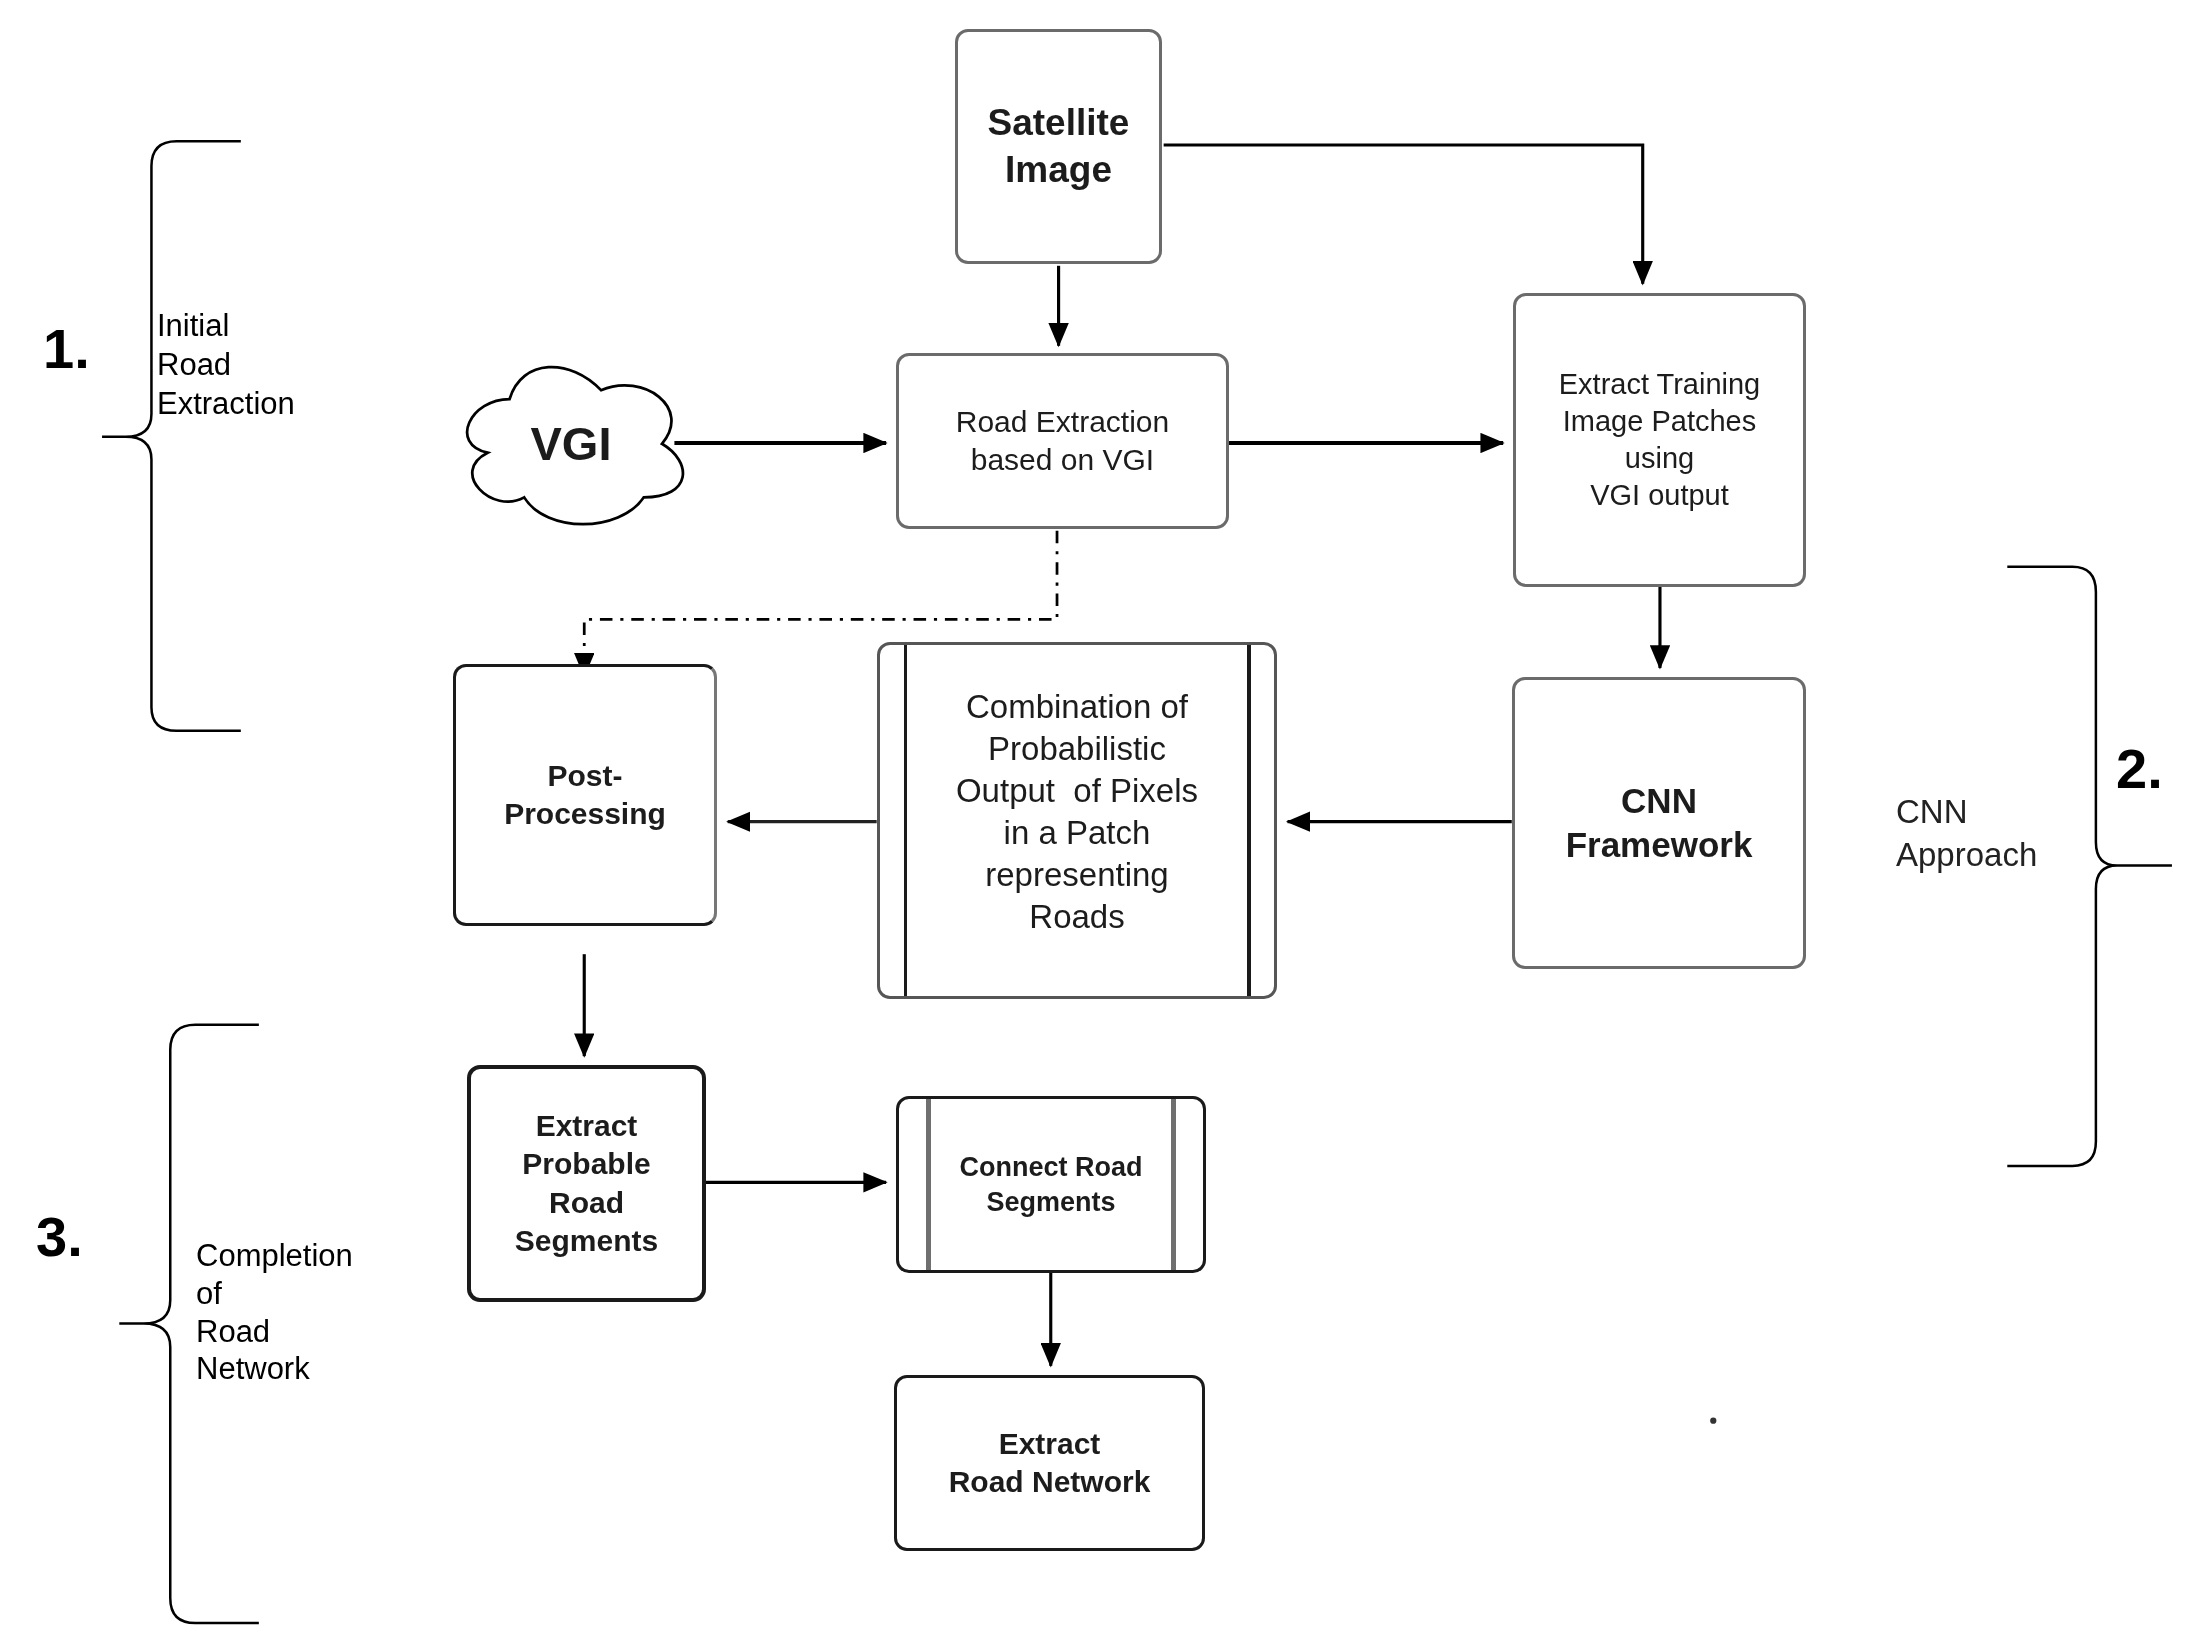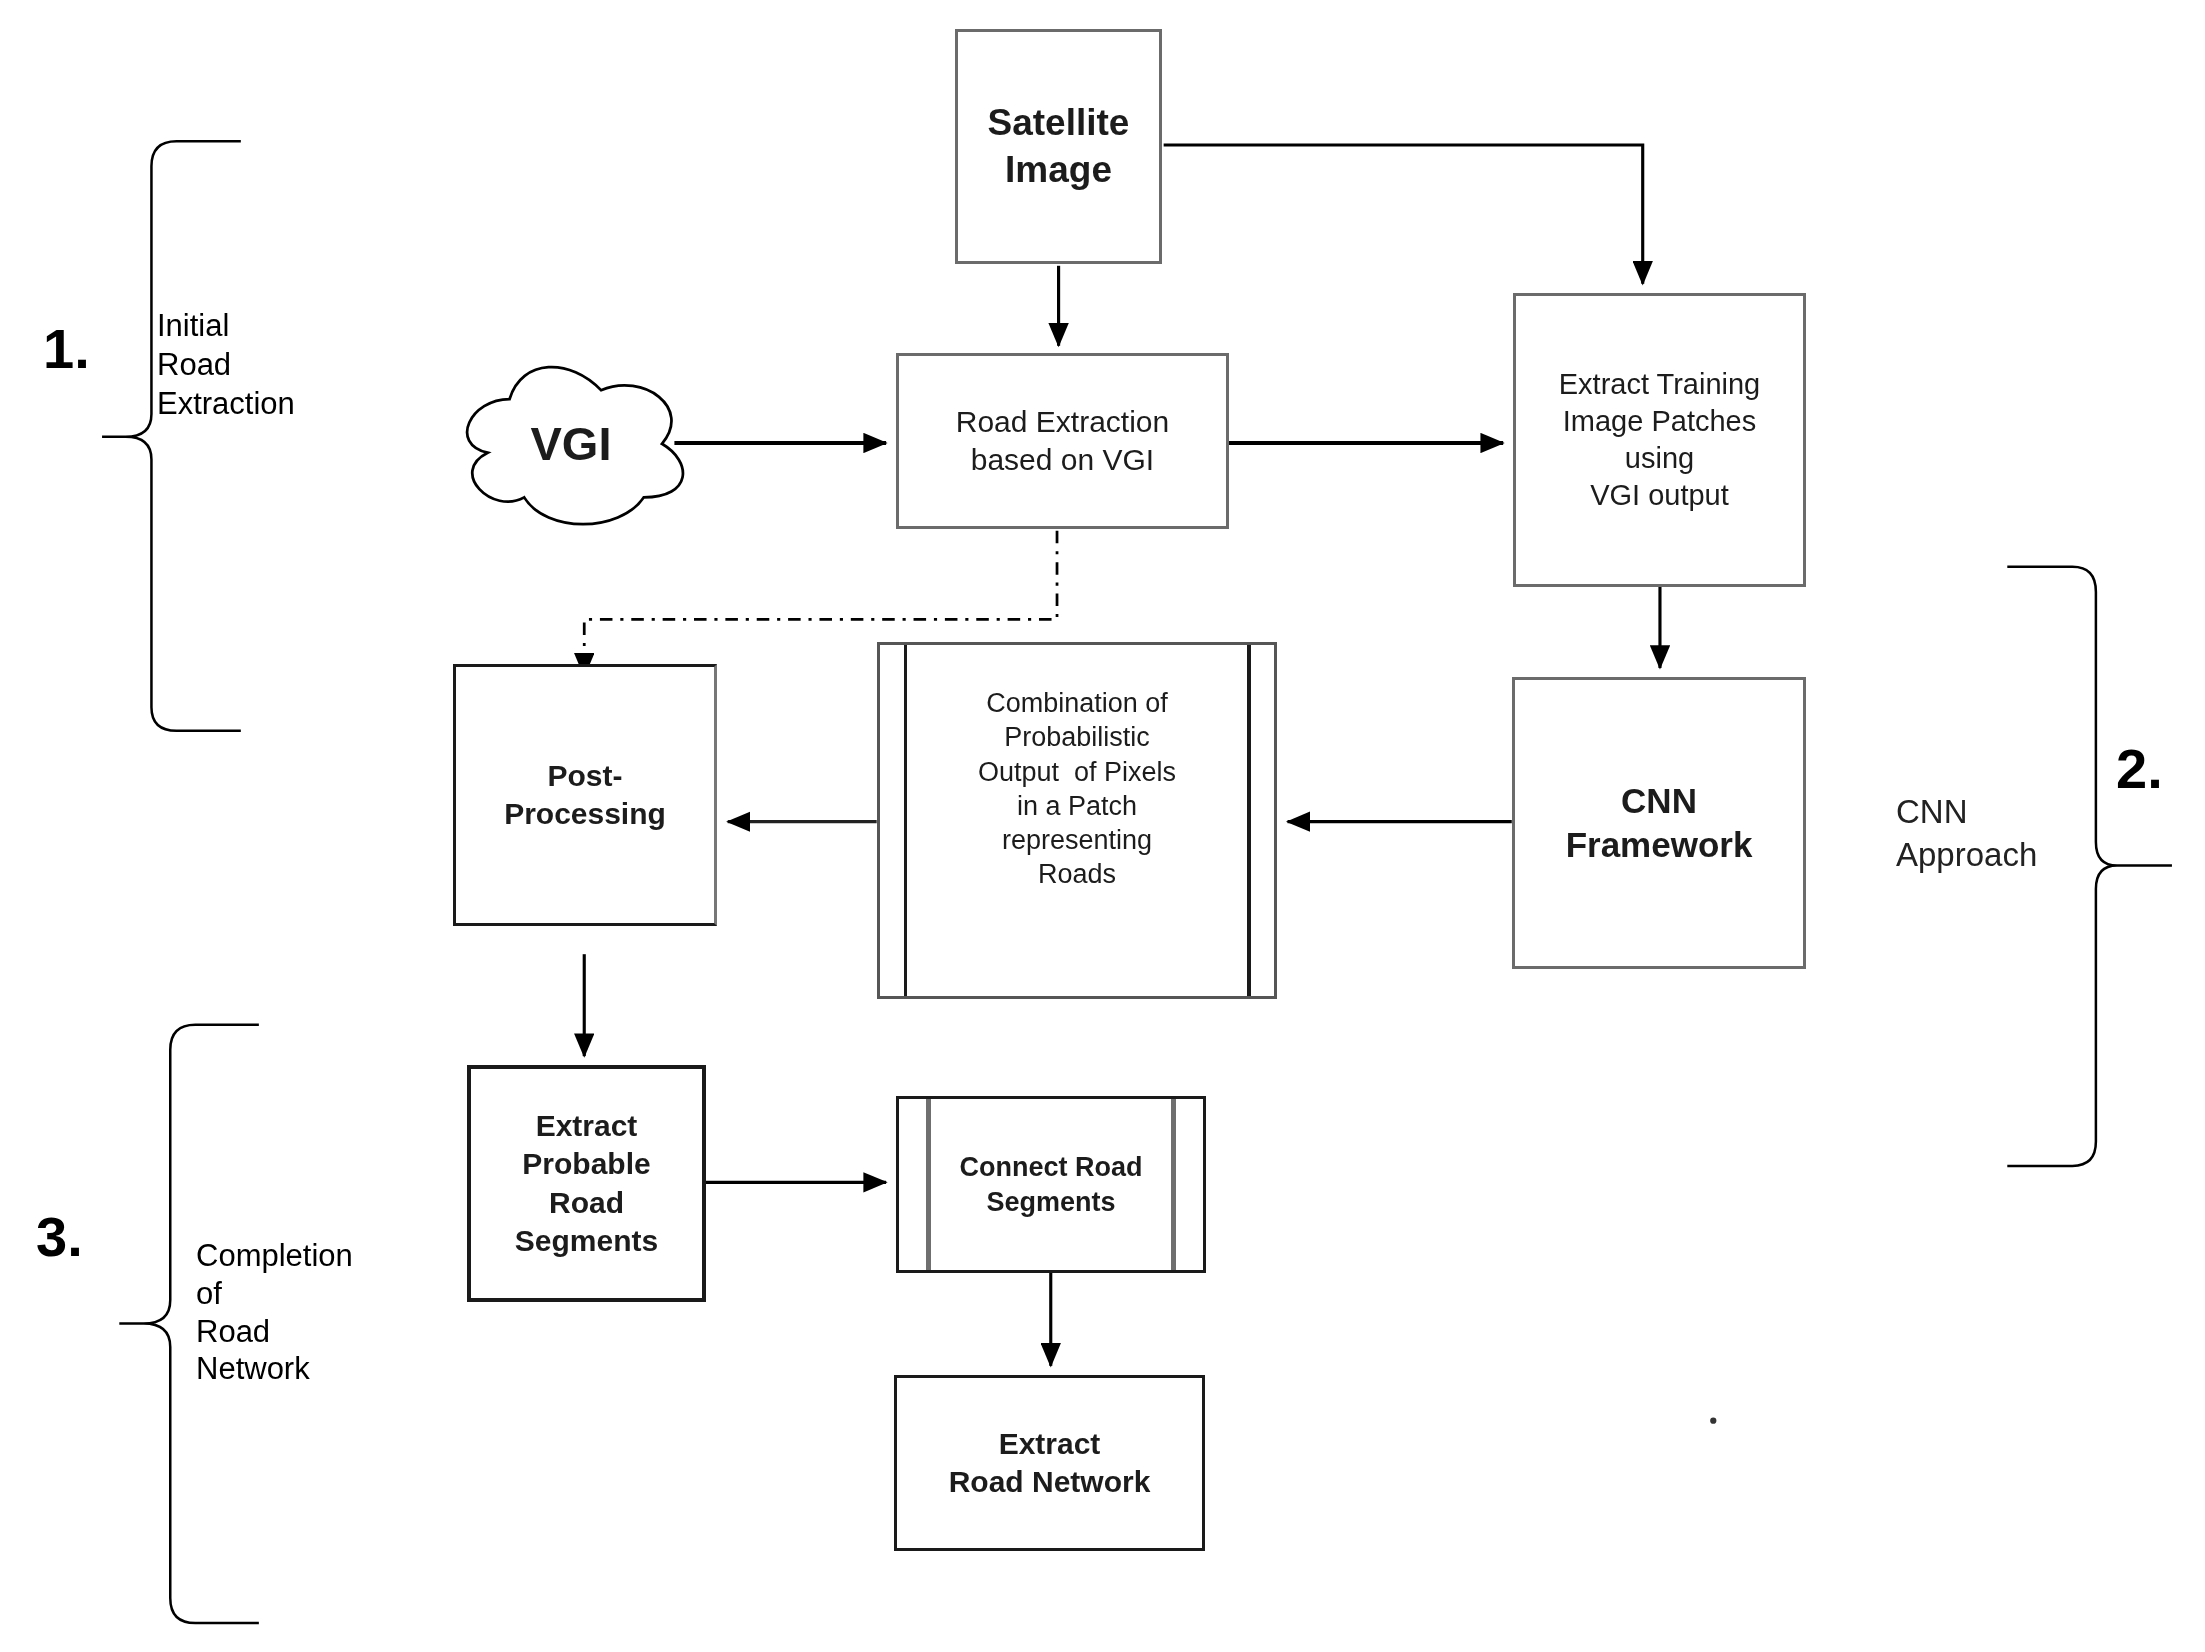--- a/index.html
+++ b/index.html
@@ -11,23 +11,23 @@
     color:#1c1c1c;
     overflow:hidden;
   }
   svg.layer{position:absolute;left:0;top:0;width:2205px;height:1652px;}
   .node{
     position:absolute;
     display:flex;align-items:center;justify-content:center;
     text-align:center;
     background:#ffffff;
     box-sizing:border-box;
-    font-size:27px;line-height:1.27;
+    font-size:33px;line-height:1.27;
   }
-  .pre{white-space:pre;}
+  .pre{white-space:pre;border-radius:13px;}
   .b-gray{border:3.9px solid #6b6b6b;}
   .b-dark{border:3.9px solid #1a1a1a;}
   .big{font-size:37px;font-weight:700;}
   
   .pp-dark::before,.pp-dark::after,
   .pp-gray::before,.pp-gray::after{
     content:"";position:absolute;top:0;bottom:0;width:3.1px;
   }
   .pp-dark::before{left:23.5px;background:#1a1a1a;}
   .pp-dark::after{right:23.5px;background:#1a1a1a;}

